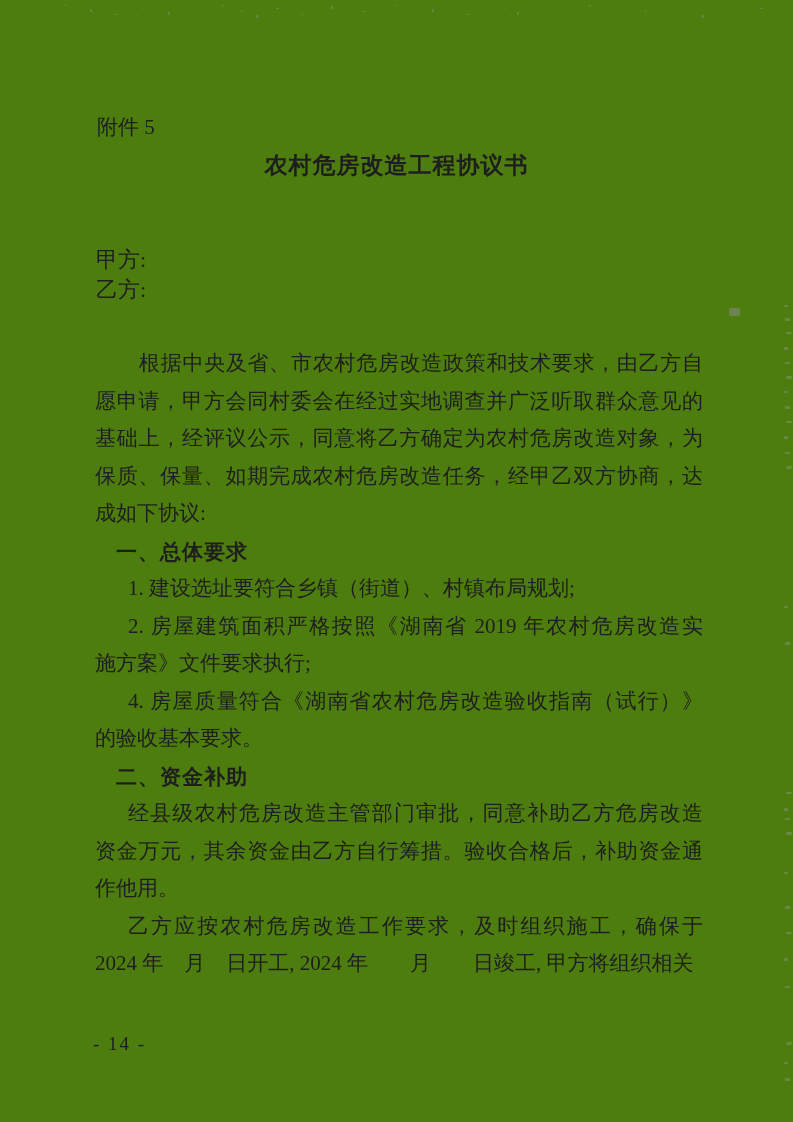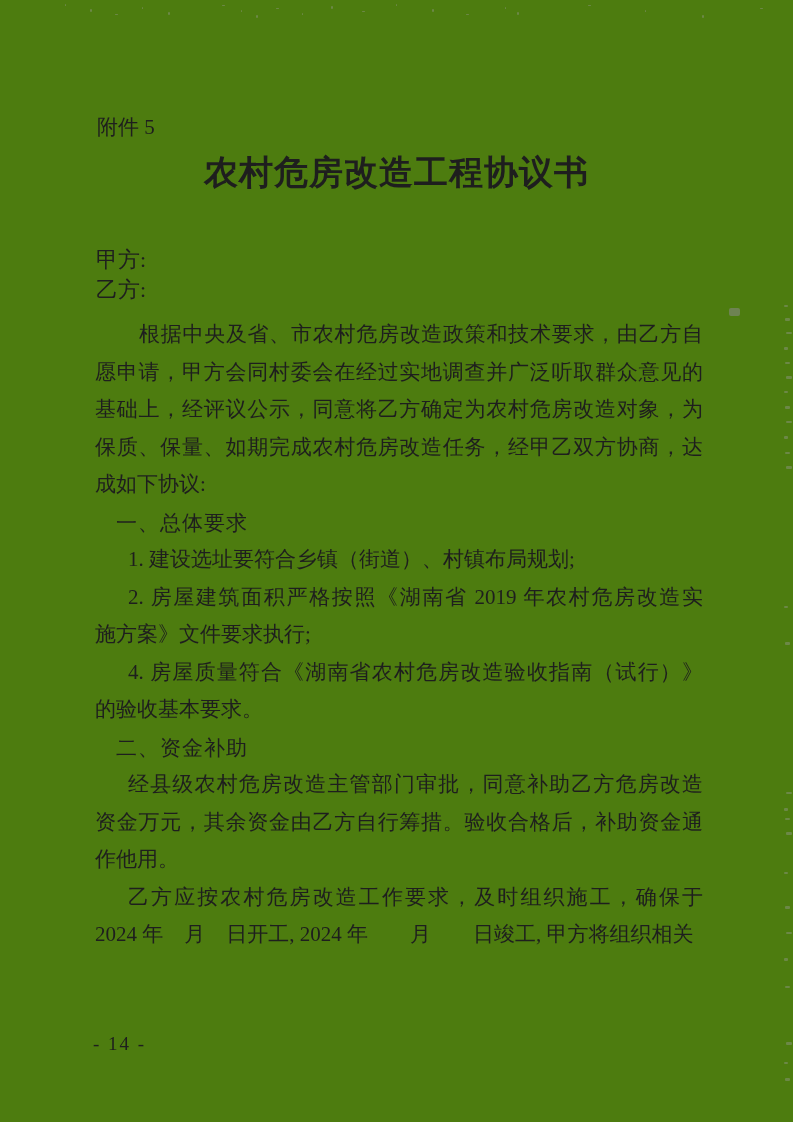--- a/index.html
+++ b/index.html
@@ -11,41 +11,41 @@
     color:#1e1e1e;
     font-family:"Liberation Serif","DejaVu Serif",serif;
   }
   .attach{
     position:absolute;left:97px;top:114px;
     font-size:21px;line-height:26px;
   }
   .title{
     position:absolute;left:0;top:150px;width:100%;
     margin:0;text-align:center;
-    font-size:34px;font-weight:700;letter-spacing:1px;
+    font-size:23px;font-weight:700;letter-spacing:1px;
     font-family:"Liberation Serif","DejaVu Serif",serif;
   }
   .party{position:absolute;left:96px;font-size:22px;line-height:26px;}
   .party-a{top:237px;margin-top:10px;}
   .party-b{top:277px;}
   .body{
     position:absolute;left:95px;top:316px;width:608px;
     font-size:21px;
   }
   .ln{
     height:37.5px;line-height:37.5px;
     overflow:hidden;
     text-align:left;
   }
   .j{text-align:justify;text-align-last:justify;}
   .i1{text-indent:33px;}
-  .i2{text-indent:44px;}
+  .i2{text-indent:44px;margin-top:29px;}
   .hd{
     font-family:"Liberation Sans","DejaVu Sans",sans-serif;
-    font-weight:400;
+    font-weight:700;
     padding-left:21px;
     text-align:left;text-align-last:left;
     letter-spacing:1px;
   }
   .footer{
     position:absolute;left:93px;top:1033px;
     font-size:19px;letter-spacing:2px;
   }
   .nz{position:absolute;background:#9a9a9a;opacity:.4;border-radius:1px;}
   .smudge{

